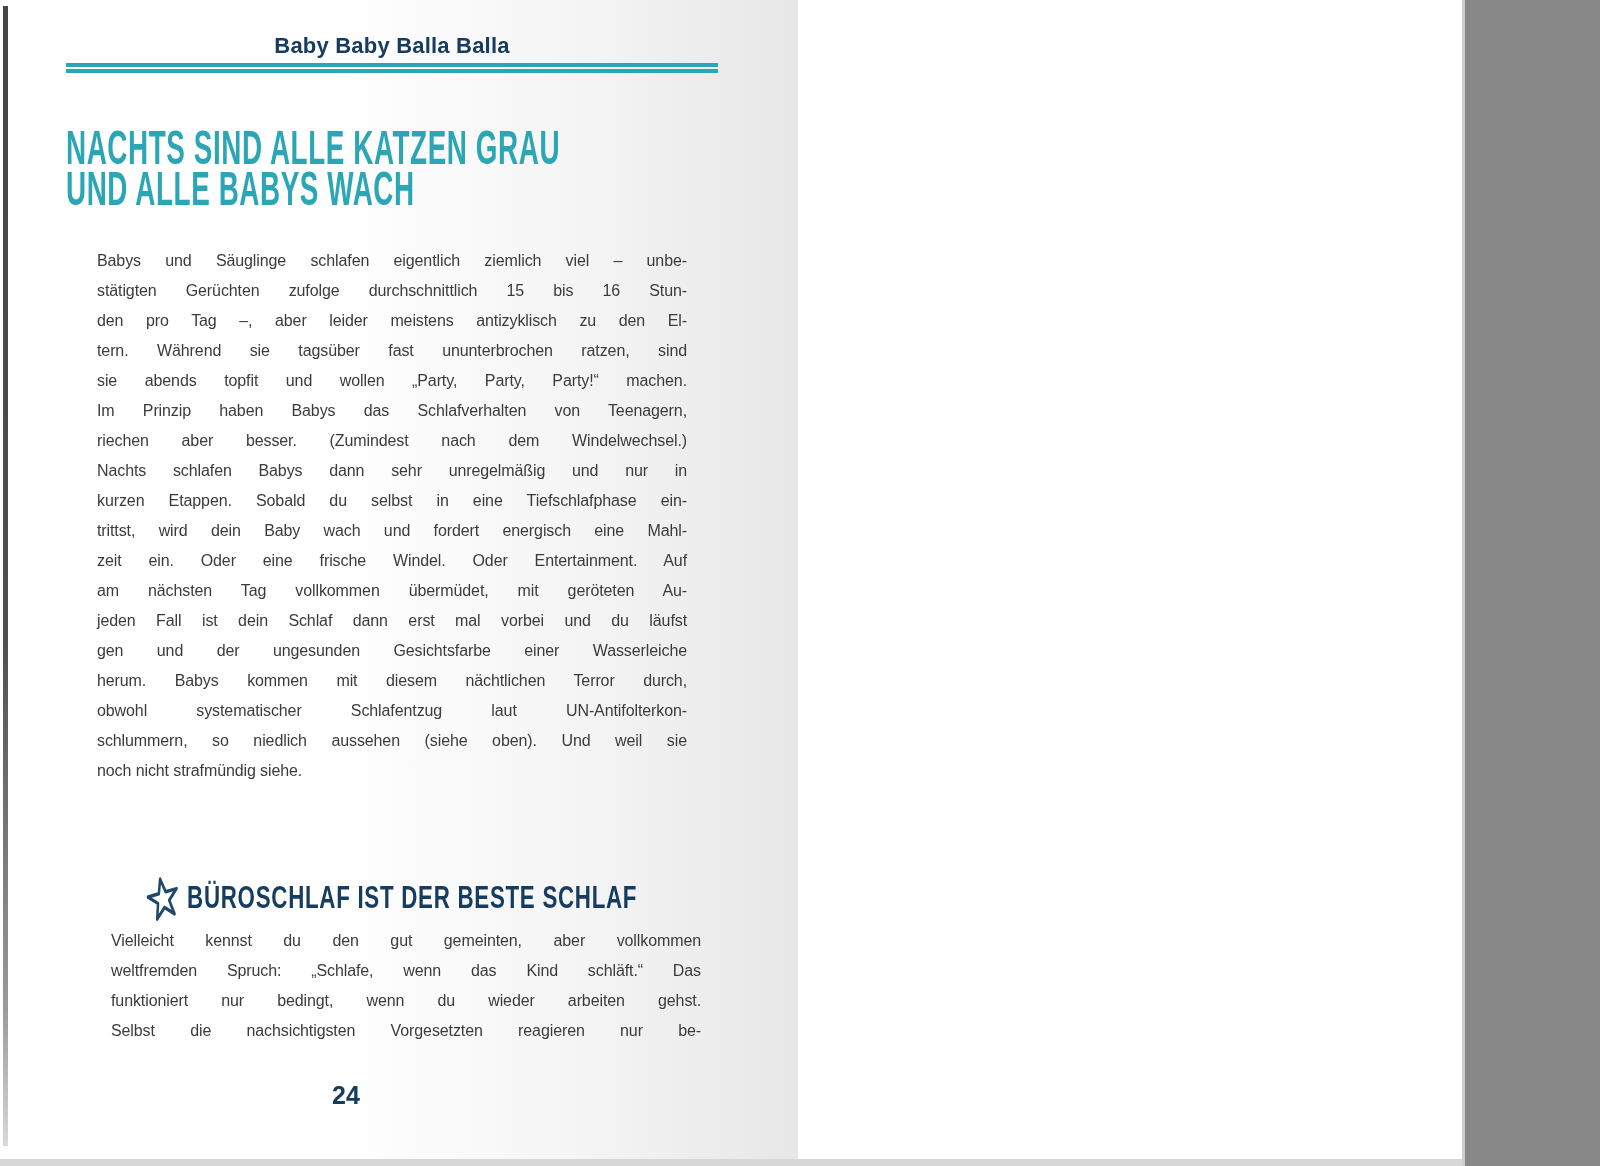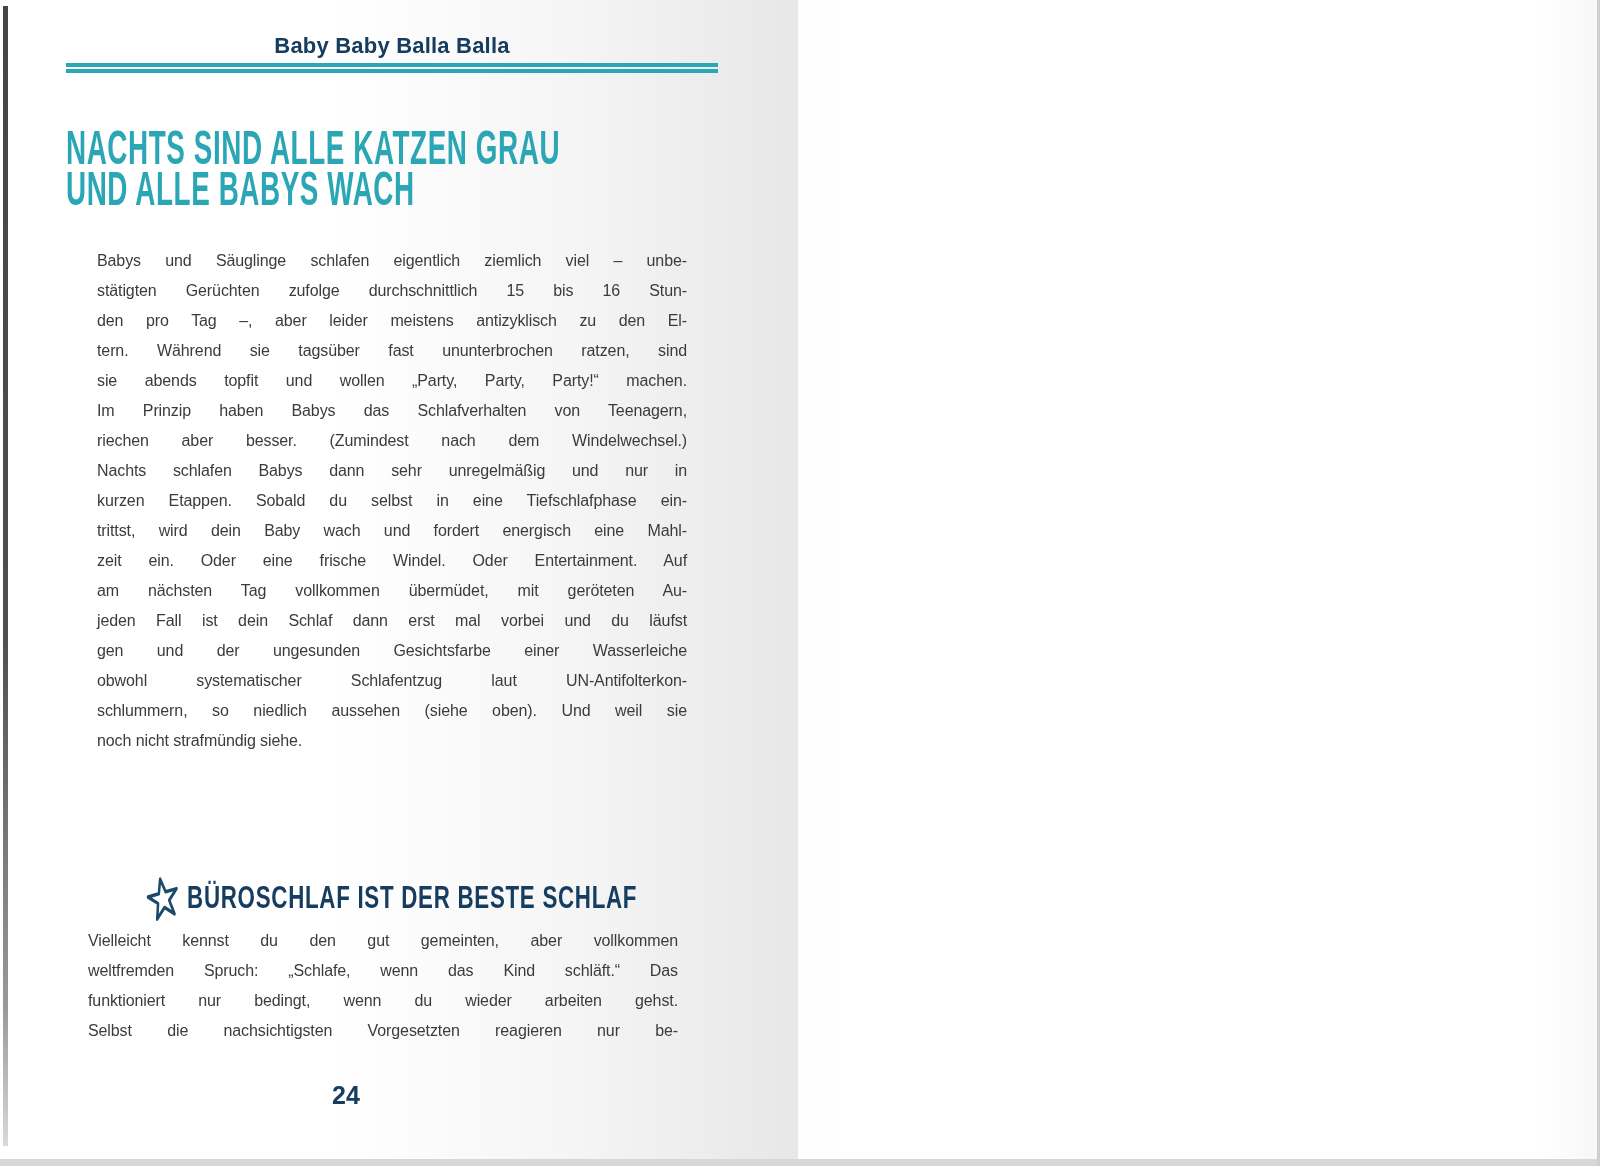--- a/index.html
+++ b/index.html
@@ -1,19 +1,20 @@
 <!DOCTYPE html>
 <html><head>
 <meta charset="utf-8">
 <style>
   html,body{margin:0;padding:0;background:#888;}
   .canvas{
-    position:relative;width:1600px;height:1166px;overflow:hidden;
+    position:relative;width:1417px;height:1166px;overflow:hidden;
     background:#ffffff;
     font-family:"Liberation Sans",sans-serif;
+    padding-left:48px;
   }
   
   .page-left{
     position:absolute;left:0;top:0;width:798px;height:1166px;
     background:linear-gradient(to right,#ffffff 0%,#ffffff 42%,#f5f5f5 72%,#e7e7e7 100%);
   }
   .page-right{
     position:absolute;left:798px;top:0;width:802px;height:1166px;
     background:linear-gradient(to right,#fefefe 0%,#ffffff 6%,#ffffff 92%,#f7f7f7 100%);
   }
@@ -44,21 +45,21 @@
   .chapter-title .t-line{
     font-family:"Liberation Sans",sans-serif;
     font-weight:700;font-size:48px;line-height:41px;letter-spacing:1px;
     transform:scaleX(.58);transform-origin:0 50%;white-space:nowrap;
   }
   
   .para{position:absolute;font-size:16px;line-height:30px;letter-spacing:-.1px;}
   .para .line{width:100%;}
   .para .line.j{text-align:justify;text-align-last:justify;}
   .p-left-1{left:97px;top:246px;width:590px;}
-  .p-left-2{left:88px;top:926px;width:590px;}
+  .p-left-2{left:111px;top:926px;width:590px;}
   
   .section-heading{
     position:absolute;left:97px;top:878px;width:590px;height:40px;
     display:flex;align-items:center;justify-content:center;
     transform:scaleX(.72);transform-origin:50% 50%;
   }
   .section-heading .sh-text{
     font-weight:700;font-size:31px;letter-spacing:1px;white-space:nowrap;
   }
   .section-heading .star{width:46px;height:44px;margin-right:10px;flex:none;transform:rotate(-12deg);}
@@ -100,20 +101,21 @@
         <div class="line j">sie abends topfit und wollen „Party, Party, Party!“ machen.</div>
         <div class="line j">Im Prinzip haben Babys das Schlafverhalten von Teenagern,</div>
         <div class="line j">riechen aber besser. (Zumindest nach dem Windelwechsel.)</div>
         <div class="line j">Nachts schlafen Babys dann sehr unregelmäßig und nur in</div>
         <div class="line j">kurzen Etappen. Sobald du selbst in eine Tiefschlafphase ein-</div>
         <div class="line j">trittst, wird dein Baby wach und fordert energisch eine Mahl-</div>
         <div class="line j">zeit ein. Oder eine frische Windel. Oder Entertainment. Auf</div>
         <div class="line j">am nächsten Tag vollkommen übermüdet, mit geröteten Au-</div>
         <div class="line j">jeden Fall ist dein Schlaf dann erst mal vorbei und du läufst</div>
         <div class="line j">gen und der ungesunden Gesichtsfarbe einer Wasserleiche</div>
+        <div class="line j">herum. Babys kommen mit diesem nächtlichen Terror durch,</div>
         <div class="line j">obwohl systematischer Schlafentzug laut UN-Antifolterkon-</div>
         <div class="line j">schlummern, so niedlich aussehen (siehe oben). Und weil sie</div>
         <div class="line">noch nicht strafmündig siehe.</div>
       </div>
 
     <div class="section-heading">
       <svg class="star" viewBox="0 0 100 100">
         <polygon points="50,6 61,38 96,38 68,59 78,93 50,72 22,93 32,59 4,38 39,38" fill="none" stroke-width="8" stroke-linejoin="round" class="star-poly"></polygon>
       </svg>
       <span class="sh-text navy-text">BÜROSCHLAF IST DER BESTE SCHLAF</span>

